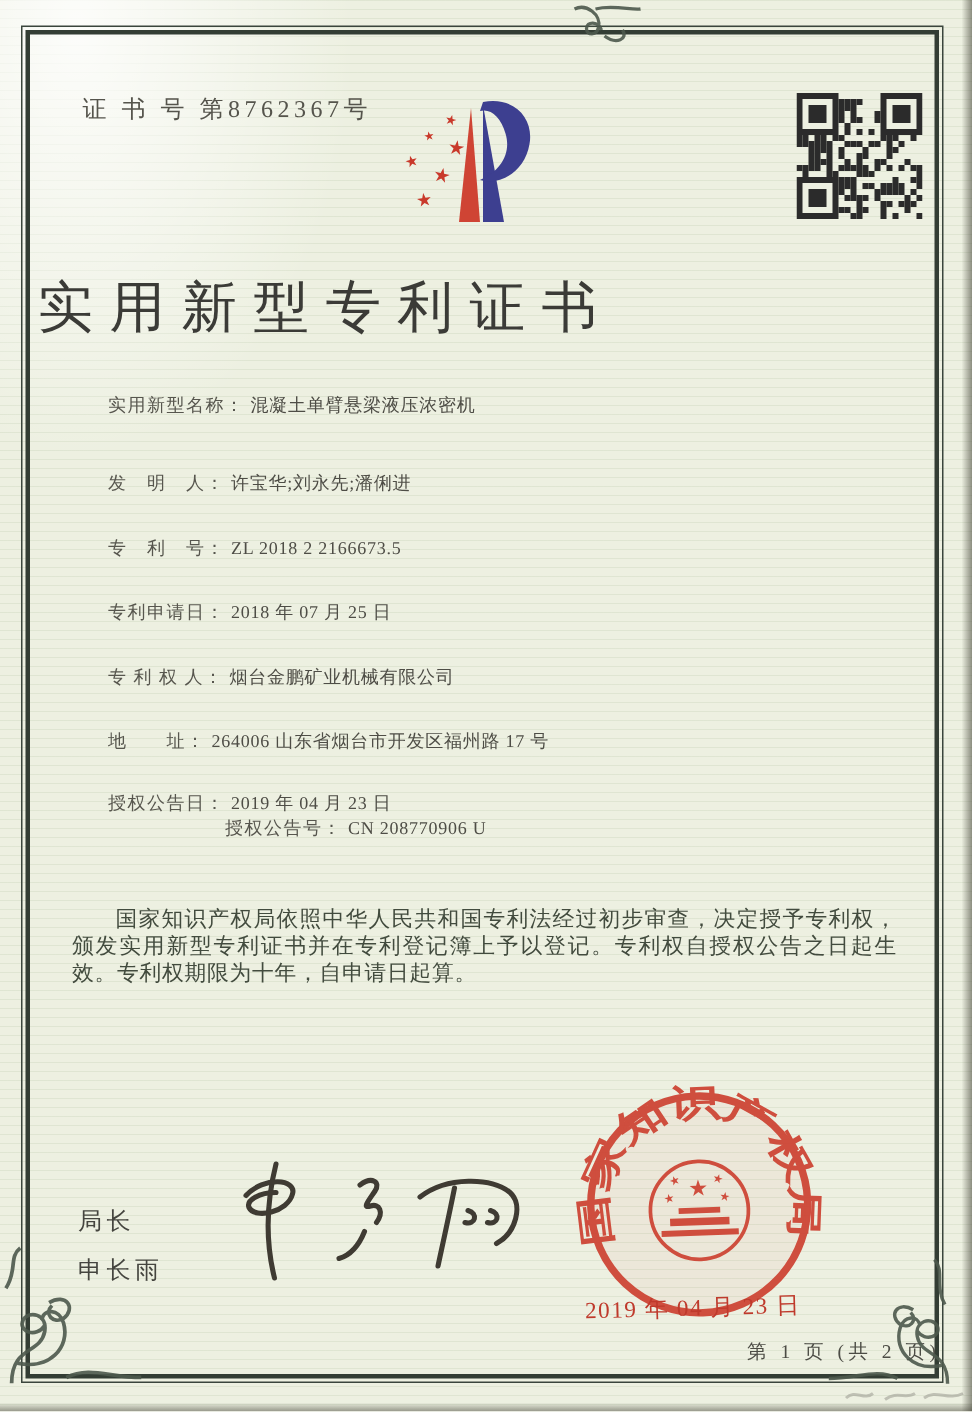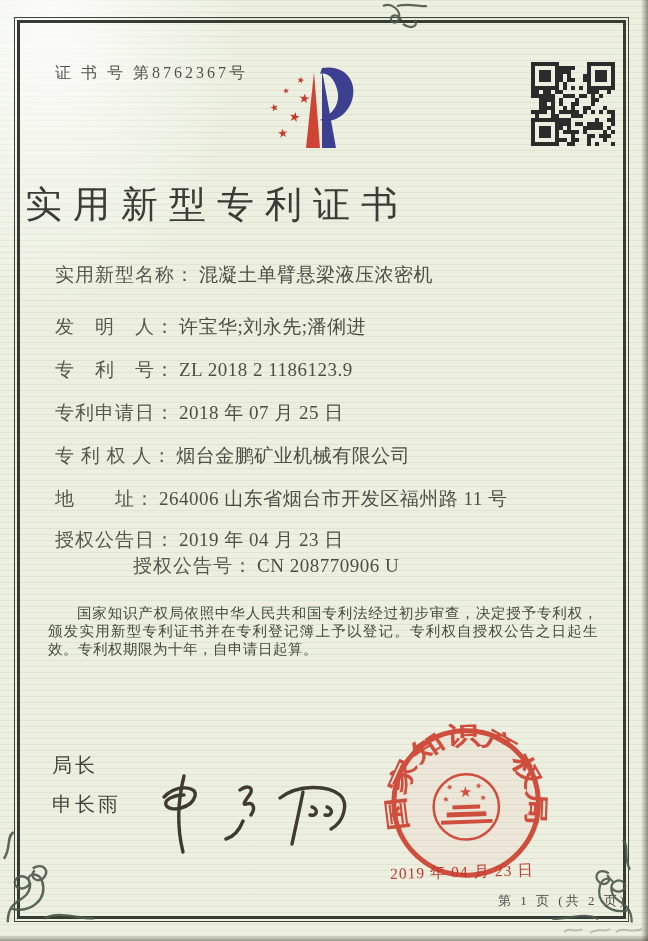--- a/index.html
+++ b/index.html
@@ -19,30 +19,30 @@
   .edge-bottom{position:absolute;left:0;bottom:0;width:100%;height:6px;
     background:linear-gradient(180deg, rgba(60,60,48,0) 0%, rgba(60,60,48,.5) 100%);}
   .frame{position:absolute;left:14px;top:17px;width:613px;height:903px;
     border:1px solid #3a453c;}
   .frame::before{content:"";position:absolute;inset:2px;border:3px solid #333d34;}
   .cert-number{position:absolute;left:55px;top:63px;font-size:16px;letter-spacing:3px;color:#55544c;}
   .logo{position:absolute;left:256px;top:60px;width:104px;height:100px;}
   .qr{position:absolute;left:531px;top:62px;width:84px;height:84px;}
   .title{position:absolute;left:14px;top:180px;width:613px;text-align:left;
     font-size:37px;letter-spacing:11px;text-indent:11px;color:#3b3b37;font-weight:400;margin:0;}
-  .row{position:absolute;left:55px;width:548px;font-size:19px;color:#4e4d46;white-space:nowrap;}
+  .row{position:absolute;left:72px;width:548px;font-size:12px;color:#4e4d46;white-space:nowrap;}
   .row .lbl{color:#57564e;letter-spacing:1px;}
   .row .val{margin-left:4px;letter-spacing:.5px;}
   .r1{top:262px}.r2{top:314px}.r3{top:357px}.r4{top:400px}.r5{top:443px}.r6{top:486px}
   .r7{top:527px;display:flex;flex-direction:column;}
   .r7 .pair2{margin-left:78px;}
   .paras{position:absolute;left:48px;top:556px;width:550px;
     font-size:14.5px;line-height:18px;color:#424b3e;text-align:justify;margin-top:48px;}
   .paras p{margin:0;text-indent:2em;letter-spacing:.5px;}
-  .signer{position:absolute;left:52px;top:752px;font-size:20px;letter-spacing:3px;color:#45453f;
+  .signer{position:absolute;left:52px;top:804px;font-size:16px;letter-spacing:3px;color:#45453f;
     font-family:"Liberation Sans","DejaVu Sans",sans-serif;}
   .signer div{margin-bottom:12px;}
   .signature{position:absolute;left:142px;top:762px;width:225px;height:98px;}
   .seal{position:absolute;left:367px;top:700px;width:198px;height:198px;transform:rotate(-2deg);opacity:.93;}
   .seal-date{position:absolute;left:390px;top:862px;font-size:15.5px;letter-spacing:1px;
     color:#bf3a2c;transform:rotate(-1.5deg);}
   .footer{position:absolute;left:14px;top:892px;width:613px;text-align:right;
     font-size:13px;letter-spacing:3px;color:#4c4c45;}
   .flourish{position:absolute;}
   .fl-bl{left:2px;top:828px;width:96px;height:100px;}
@@ -222,30 +222,30 @@
 
   <h1 class="title">实用新型专利证书</h1>
 
   <div class="row r1">
     <span class="lbl">实用新型名称：</span><span class="val">混凝土单臂悬梁液压浓密机</span>
   </div>
   <div class="row r2">
     <span class="lbl">发　明　人：</span><span class="val">许宝华;刘永先;潘俐进</span>
   </div>
   <div class="row r3">
-    <span class="lbl">专　利　号：</span><span class="val">ZL 2018 2 1186123.9</span>
+    <span class="lbl">专　利　号：</span><span class="val">ZL 2018 2 2166673.5</span>
   </div>
   <div class="row r4">
     <span class="lbl">专利申请日：</span><span class="val">2018 年 07 月 25 日</span>
   </div>
   <div class="row r5">
     <span class="lbl">专 利 权 人：</span><span class="val">烟台金鹏矿业机械有限公司</span>
   </div>
   <div class="row r6">
-    <span class="lbl">地　　址：</span><span class="val">264006 山东省烟台市开发区福州路 11 号</span>
+    <span class="lbl">地　　址：</span><span class="val">264006 山东省烟台市开发区福州路 17 号</span>
   </div>
   <div class="row r7">
     <span class="pair1">
       <span class="lbl">授权公告日：</span><span class="val">2019 年 04 月 23 日</span>
     </span>
     <span class="pair2">
       <span class="lbl">授权公告号：</span><span class="val">CN 208770906 U</span>
     </span>
   </div>
 

